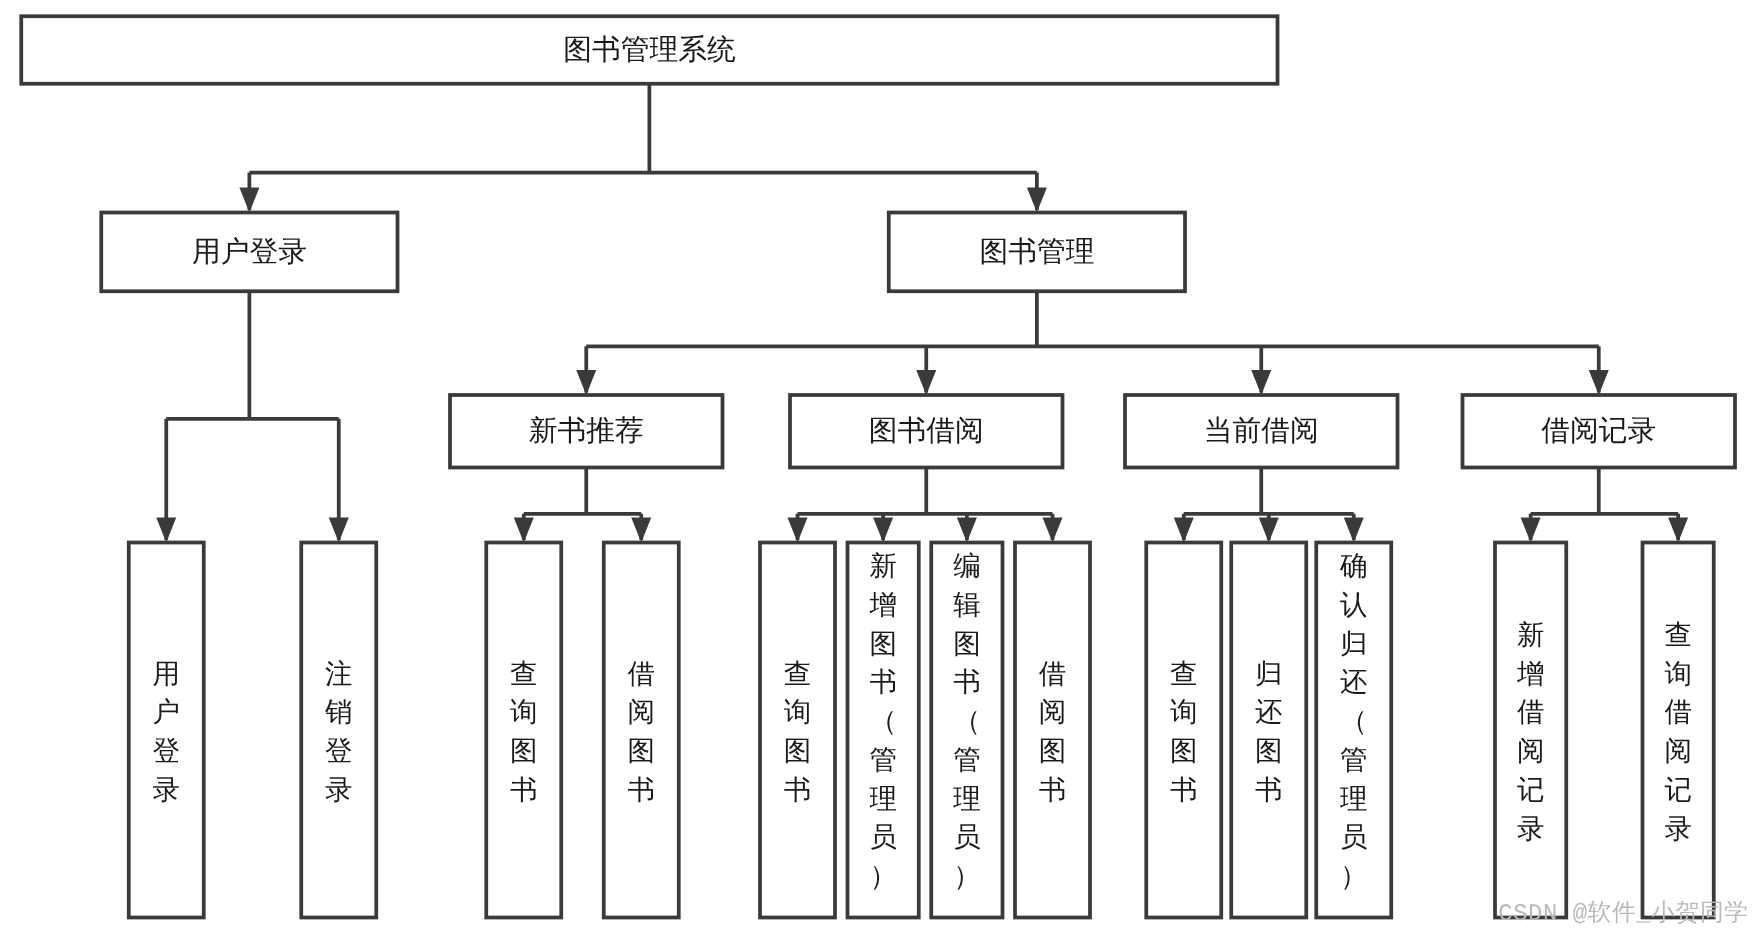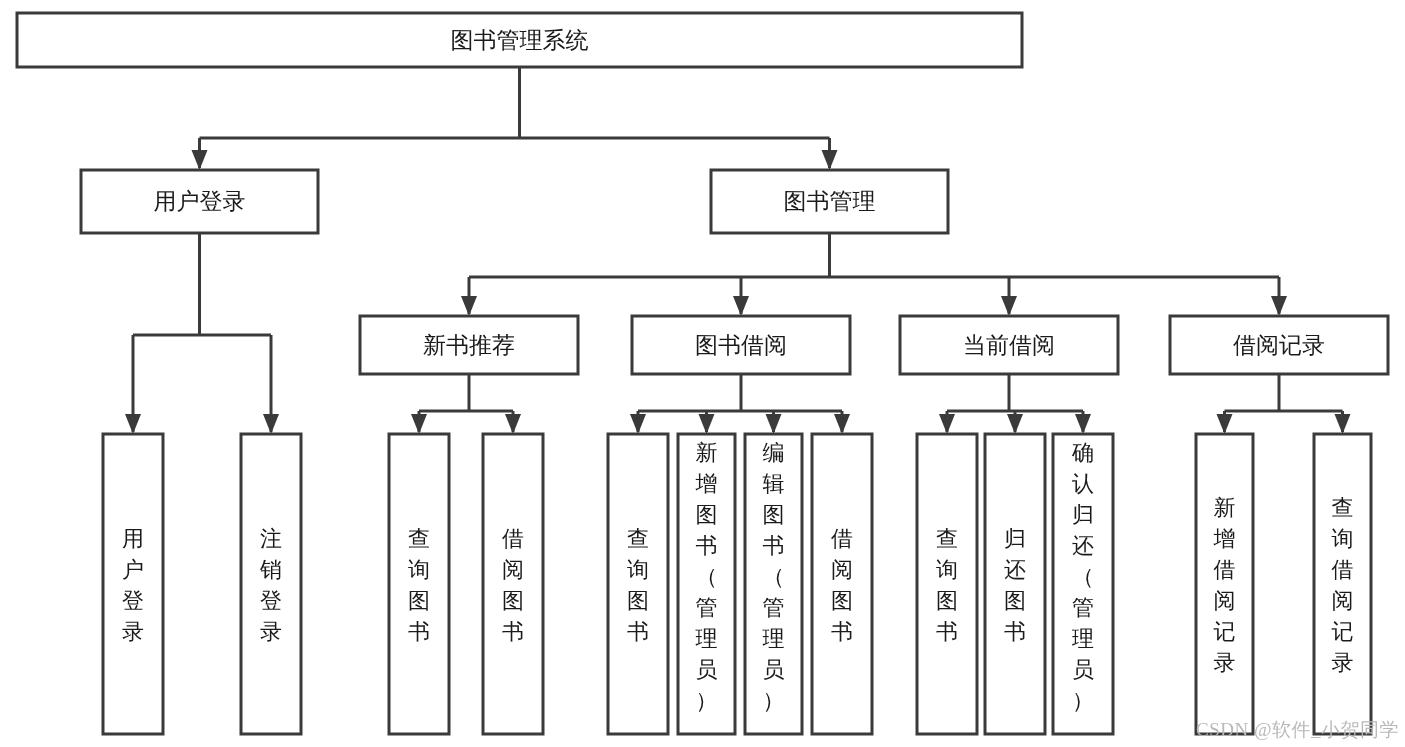--- a/index.html
+++ b/index.html
@@ -17,21 +17,21 @@
     font-size:23px;fill:#1a1a1a;
     text-anchor:middle;dominant-baseline:middle;
   }
   .leaf-label{
     font-family:"DejaVu Sans","Liberation Sans",sans-serif;
     font-size:22px;fill:#1a1a1a;
     text-anchor:middle;
   }
   .watermark{
     position:absolute;right:6px;bottom:4px;
-    font-family:Liberation Serif, serif;
+    font-family:Liberation Mono, monospace;
     font-size:19px;color:#b9b9b9;white-space:nowrap;
     letter-spacing:0.5px;pointer-events:none;
   }
 </style>
 </head>
 <body>
 
 <svg id="diagram" viewBox="0 0 1405 747">
   <defs></defs>
   <g id="connectors-layer">

